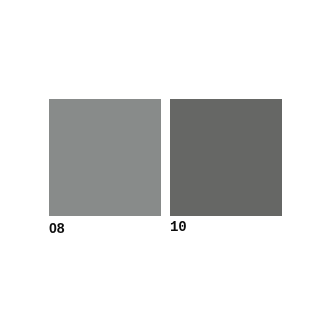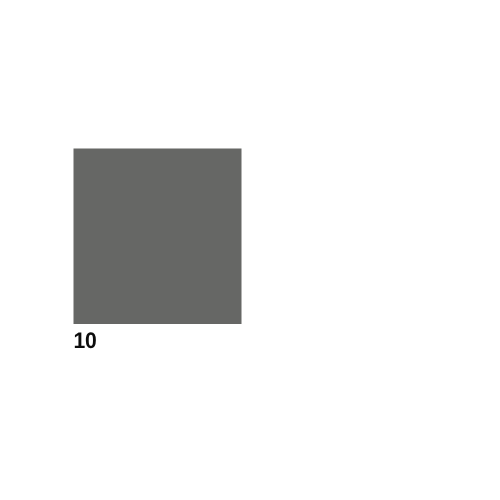--- a/index.html
+++ b/index.html
@@ -53,19 +53,23 @@
     transform: scaleX(0.94);
     transform-origin: left center;
     white-space: nowrap;
   }
 </style>
 </head>
 <body style="background-color: rgb(255, 255, 255);">
 
 <div id="swatch-board">
 
+  <div class="swatch-cell">
+    <div class="swatch-chip" style="background-color: rgb(136, 139, 138);"></div>
+    <div class="swatch-label" style="color: rgb(13, 13, 13);">08</div>
+  </div>
 
   <div class="swatch-cell">
     <div class="swatch-chip" style="background-color: rgb(102, 103, 101);"></div>
-    <div class="swatch-label" style="color: rgb(13, 13, 13);">10</div>
+    <div class="swatch-label" style="color: rgb(13, 13, 13); font-family: Liberation Mono, monospace;">10</div>
   </div>
 
 </div>
 
 </body></html>

